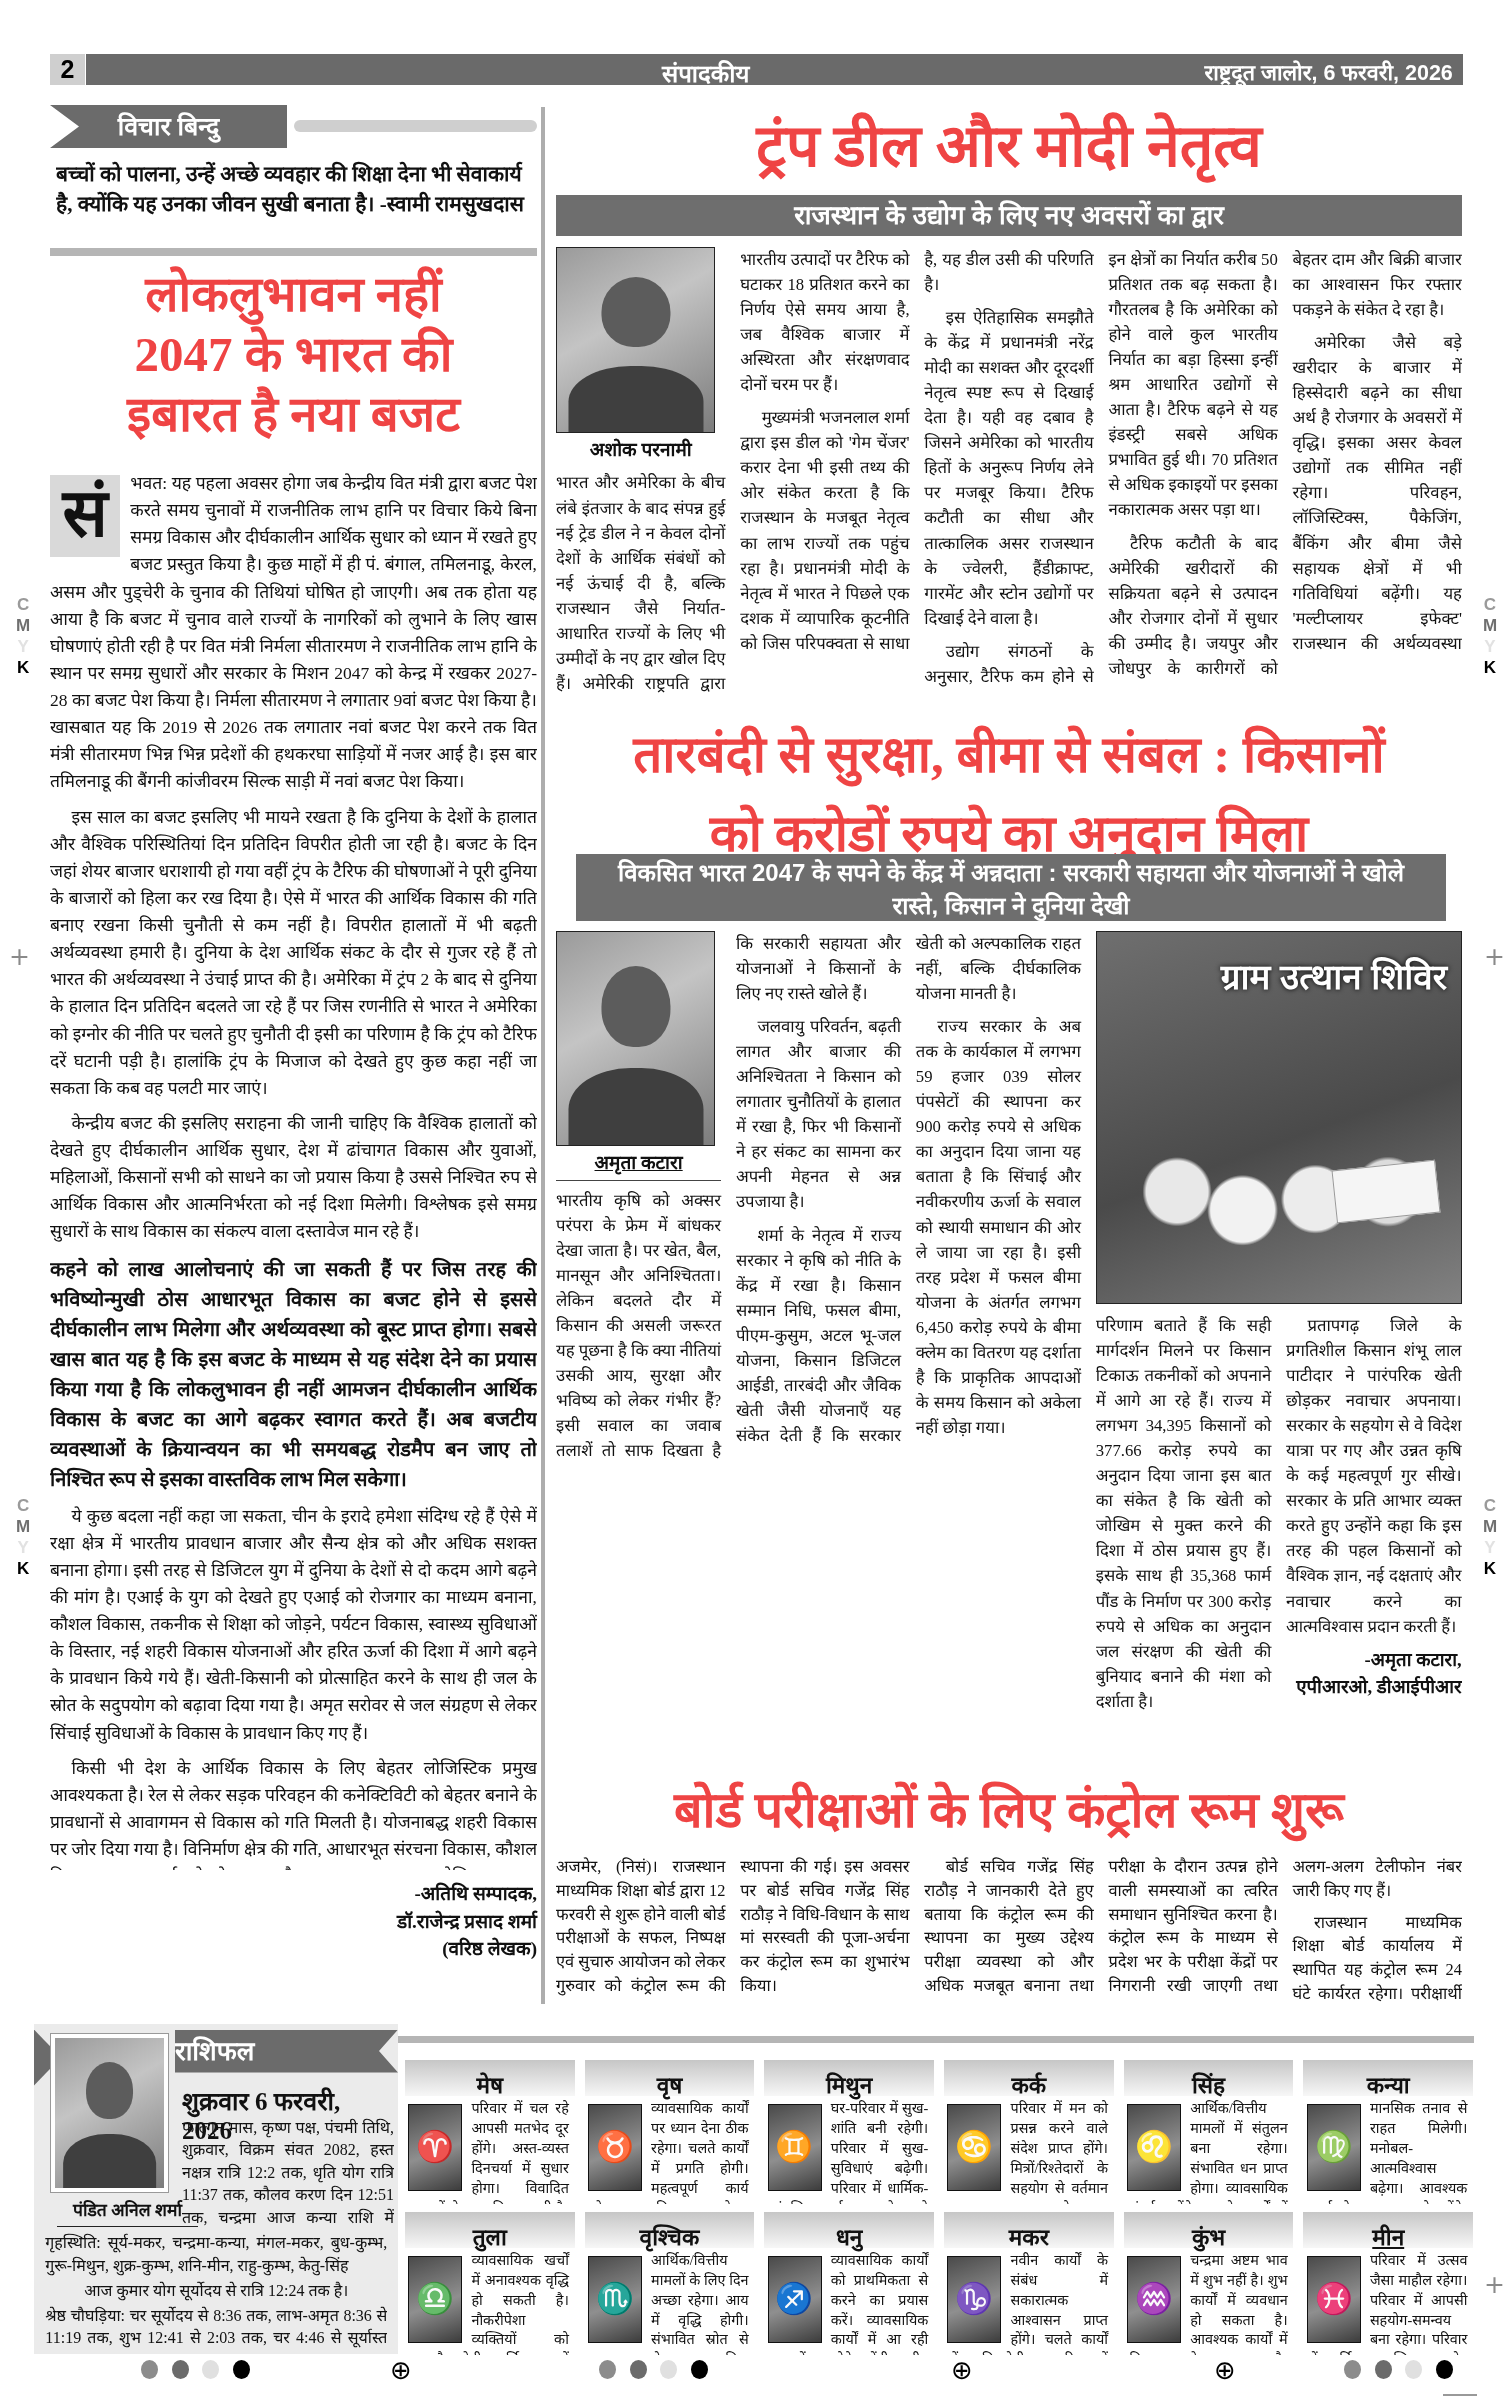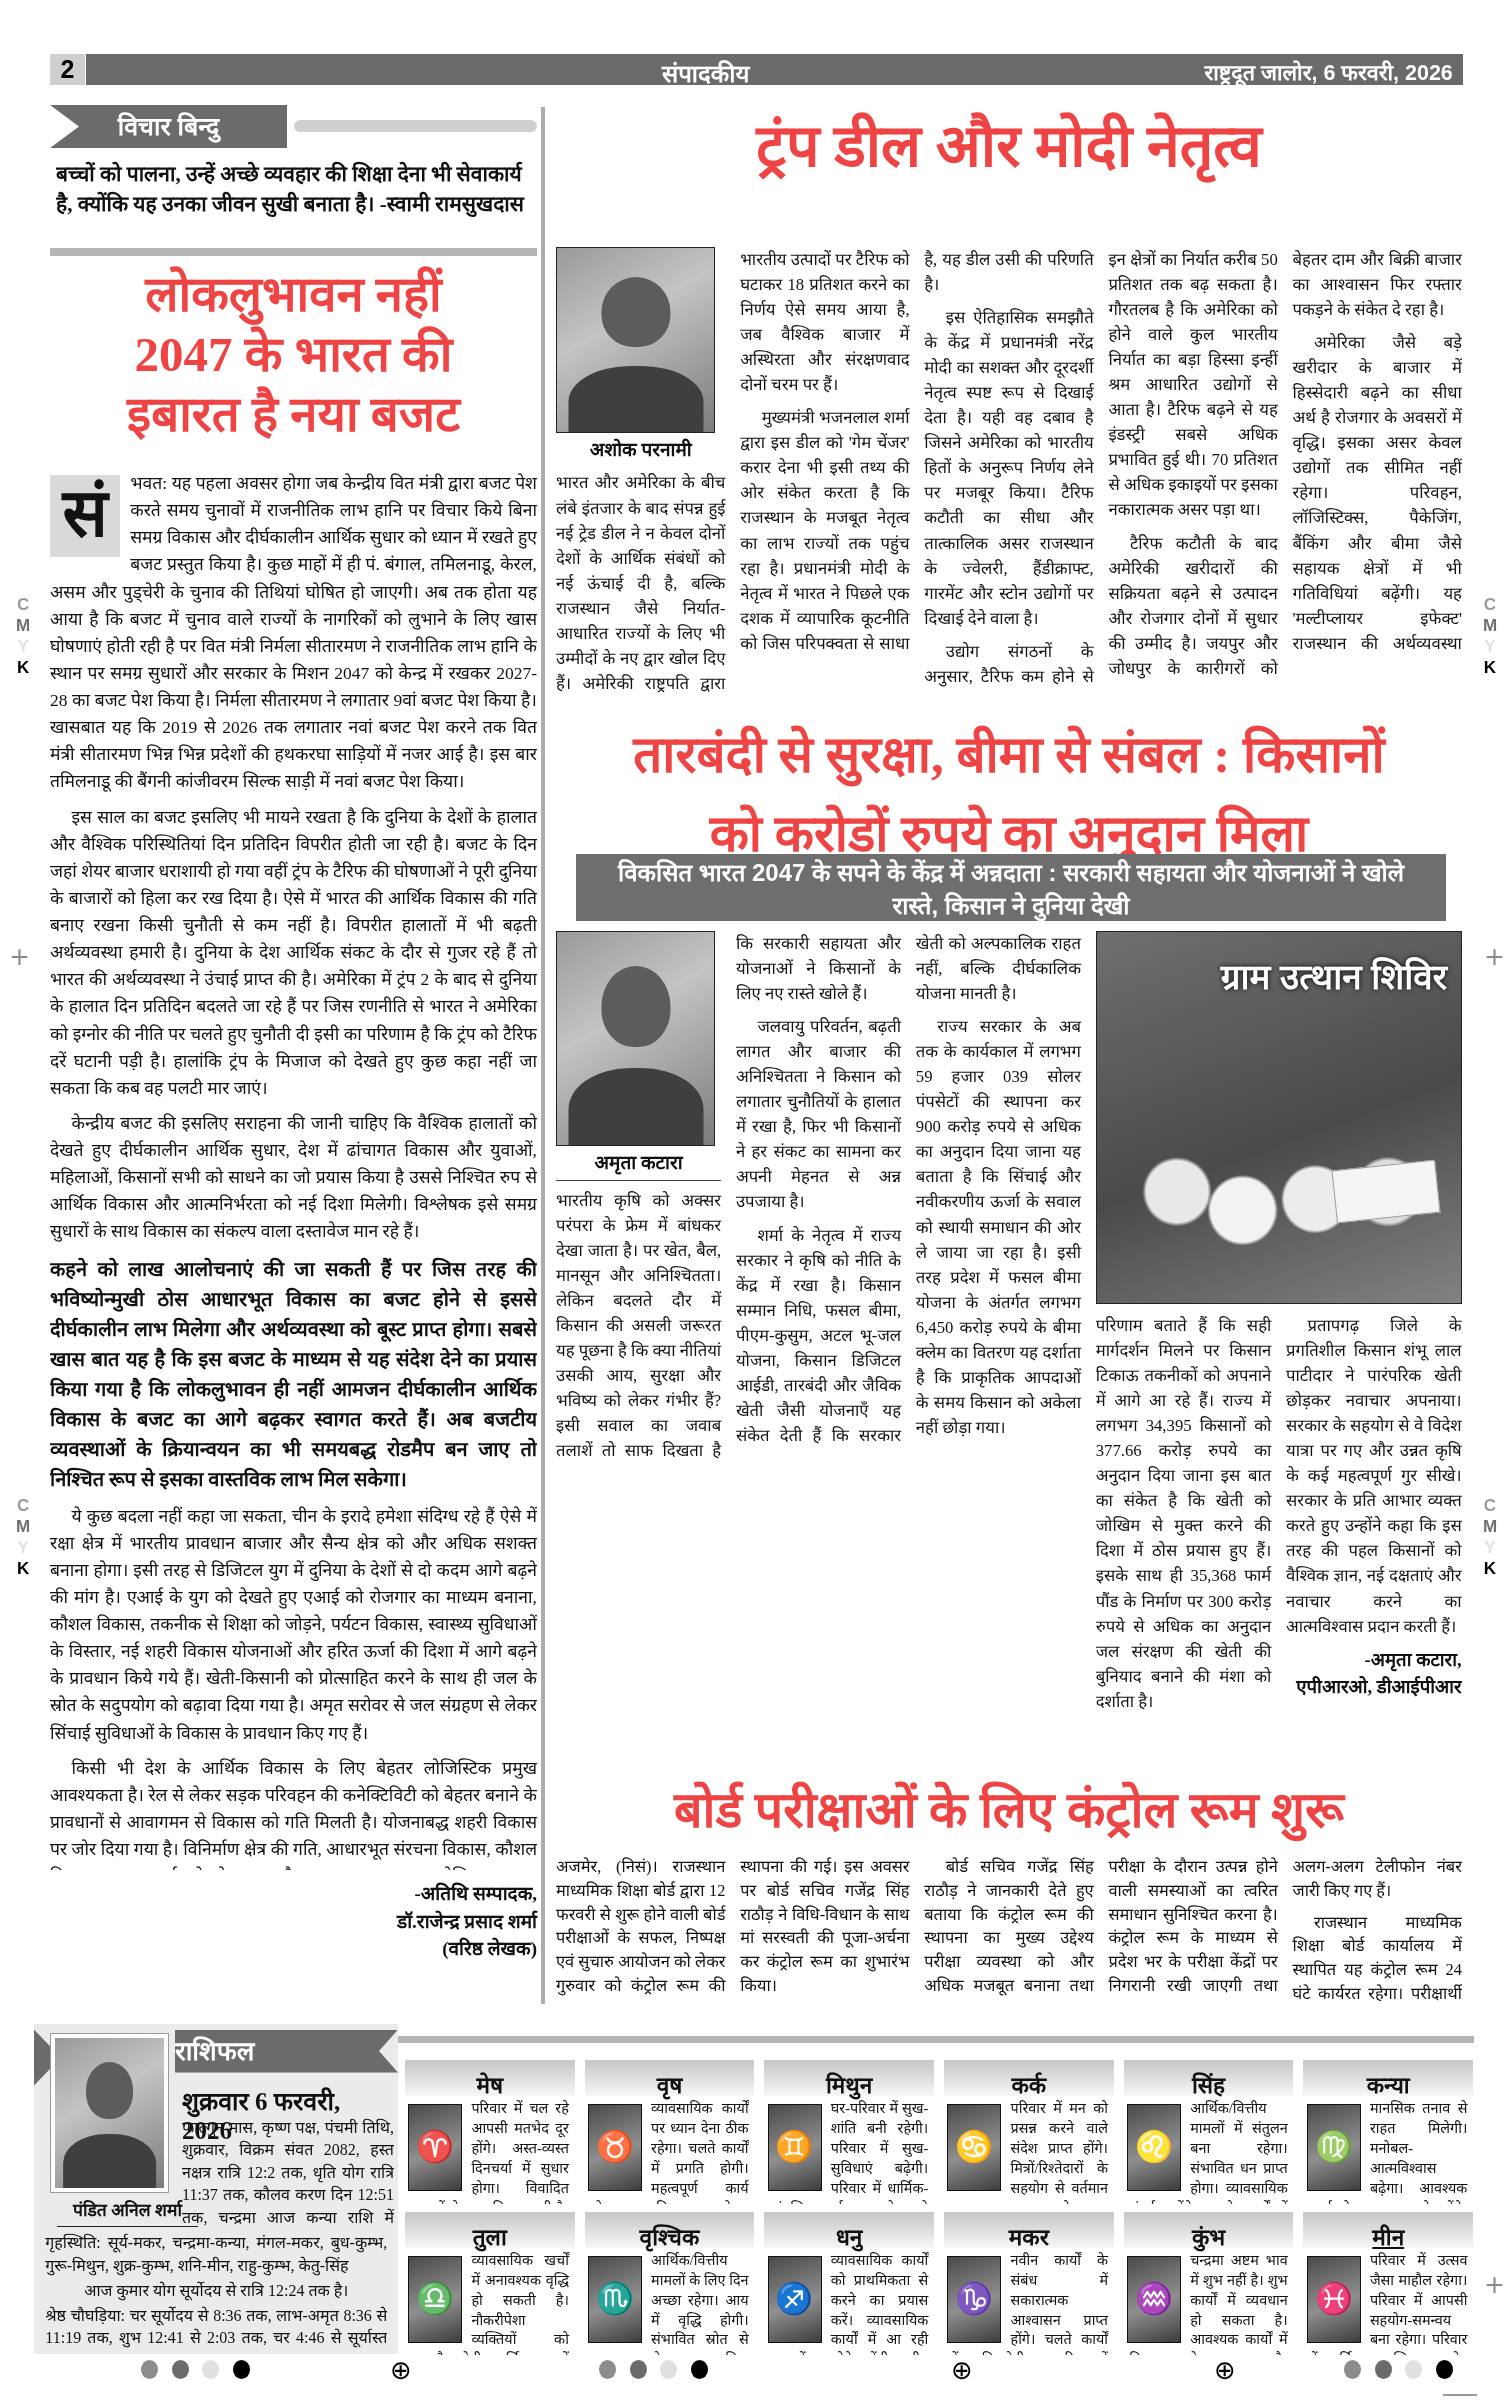--- a/index.html
+++ b/index.html
@@ -105,20 +105,21 @@
   <div class="abs byline serif" style="left:50px;top:1880px;width:487px;height:96px;font-size:19px;line-height:1.45;">
     <div>-अतिथि सम्पादक,</div>
     <div>डॉ.राजेन्द्र प्रसाद शर्मा</div>
     <div>(वरिष्ठ लेखक)</div>
   </div>
 
   <div class="abs vdivider" style="left:541px;top:107px;width:4px;height:1897px;"></div>
 
   <div class="abs headline" style="left:556px;top:111px;width:906px;height:73px;font-size:59px;">ट्रंप डील और मोदी नेतृत्व</div>
 
+  <div class="abs graybar sans" style="left:556px;top:195px;width:906px;height:41px;font-size:26px;line-height:41px;">राजस्थान के उद्योग के लिए नए अवसरों का द्वार</div>
 
   <div class="abs bodytext serif cols5" style="left:556px;top:247px;width:906px;height:452px;font-size:16.7px;line-height:1.5;overflow:hidden;">
     <div style="break-inside:avoid;margin-bottom:5.6px;">
       <div class="photo portrait" style="width:159px;height:186px;"></div>
       <div class="caption serif" style="font-size:19px;margin:3.4px 0 5.6px 0;">अशोक परनामी</div>
     </div>
     <p class="noindent">भारत और अमेरिका के बीच लंबे इंतजार के बाद संपन्न हुई नई ट्रेड डील ने न केवल दोनों देशों के आर्थिक संबंधों को नई ऊंचाई दी है, बल्कि राजस्थान जैसे निर्यात-आधारित राज्यों के लिए भी उम्मीदों के नए द्वार खोल दिए हैं। अमेरिकी राष्ट्रपति द्वारा भारतीय उत्पादों पर टैरिफ को घटाकर 18 प्रतिशत करने का निर्णय ऐसे समय आया है, जब वैश्विक बाजार में अस्थिरता और संरक्षणवाद दोनों चरम पर हैं।</p>
     <p>मुख्यमंत्री भजनलाल शर्मा द्वारा इस डील को 'गेम चेंजर' करार देना भी इसी तथ्य की ओर संकेत करता है कि राजस्थान के मजबूत नेतृत्व का लाभ राज्यों तक पहुंच रहा है। प्रधानमंत्री मोदी के नेतृत्व में भारत ने पिछले एक दशक में व्यापारिक कूटनीति को जिस परिपक्वता से साधा है, यह डील उसी की परिणति है।</p>
     <p>इस ऐतिहासिक समझौते के केंद्र में प्रधानमंत्री नरेंद्र मोदी का सशक्त और दूरदर्शी नेतृत्व स्पष्ट रूप से दिखाई देता है। यही वह दबाव है जिसने अमेरिका को भारतीय हितों के अनुरूप निर्णय लेने पर मजबूर किया। टैरिफ कटौती का सीधा और तात्कालिक असर राजस्थान के ज्वेलरी, हैंडीक्राफ्ट, गारमेंट और स्टोन उद्योगों पर दिखाई देने वाला है।</p>
     <p>उद्योग संगठनों के अनुसार, टैरिफ कम होने से इन क्षेत्रों का निर्यात करीब 50 प्रतिशत तक बढ़ सकता है। गौरतलब है कि अमेरिका को होने वाले कुल भारतीय निर्यात का बड़ा हिस्सा इन्हीं श्रम आधारित उद्योगों से आता है। टैरिफ बढ़ने से यह इंडस्ट्री सबसे अधिक प्रभावित हुई थी। 70 प्रतिशत से अधिक इकाइयों पर इसका नकारात्मक असर पड़ा था।</p>
@@ -131,21 +132,21 @@
     <div>तारबंदी से सुरक्षा, बीमा से संबल : किसानों</div>
     <div>को करोड़ों रुपये का अनुदान मिला</div>
   </div>
 
   <div class="abs graybar sans" style="left:576px;top:854px;width:870px;height:67px;font-size:24px;line-height:1.35;padding:3.4px 22.6px;box-sizing:border-box;">विकसित भारत 2047 के सपने के केंद्र में अन्नदाता : सरकारी सहायता और योजनाओं ने खोले रास्ते, किसान ने दुनिया देखी</div>
 
   <div class="abs" style="left:556px;top:931px;width:906px;height:833px;overflow:hidden;">
     <div style="display:flex;gap:14.7px;height:100%;">
 
       <div class="bodytext serif cols3" style="width:525px;height:100%;font-size:16.7px;line-height:1.5;">
-        <div style="break-inside:avoid;margin-bottom:4.5px;">
+        <div style="break-inside:avoid;margin-bottom:4.5px;text-decoration:underline;">
           <div class="photo portrait" style="width:159px;height:215px;"></div>
           <div class="caption serif" style="font-size:19px;margin:3.4px 0 2.3px 0;">अमृता कटारा</div>
           <div style="border-bottom:1.7px solid #444;margin-bottom:6.8px;"></div>
         </div>
         <p class="noindent">भारतीय कृषि को अक्सर परंपरा के फ्रेम में बांधकर देखा जाता है। पर खेत, बैल, मानसून और अनिश्चितता। लेकिन बदलते दौर में किसान की असली जरूरत यह पूछना है कि क्या नीतियां उसकी आय, सुरक्षा और भविष्य को लेकर गंभीर हैं? इसी सवाल का जवाब तलाशें तो साफ दिखता है कि सरकारी सहायता और योजनाओं ने किसानों के लिए नए रास्ते खोले हैं।</p>
         <p>जलवायु परिवर्तन, बढ़ती लागत और बाजार की अनिश्चितता ने किसान को लगातार चुनौतियों के हालात में रखा है, फिर भी किसानों ने हर संकट का सामना कर अपनी मेहनत से अन्न उपजाया है।</p>
         <p>शर्मा के नेतृत्व में राज्य सरकार ने कृषि को नीति के केंद्र में रखा है। किसान सम्मान निधि, फसल बीमा, पीएम-कुसुम, अटल भू-जल योजना, किसान डिजिटल आईडी, तारबंदी और जैविक खेती जैसी योजनाएँ यह संकेत देती हैं कि सरकार खेती को अल्पकालिक राहत नहीं, बल्कि दीर्घकालिक योजना मानती है।</p>
         <p>राज्य सरकार के अब तक के कार्यकाल में लगभग 59 हजार 039 सोलर पंपसेटों की स्थापना कर 900 करोड़ रुपये से अधिक का अनुदान दिया जाना यह बताता है कि सिंचाई और नवीकरणीय ऊर्जा के सवाल को स्थायी समाधान की ओर ले जाया जा रहा है। इसी तरह प्रदेश में फसल बीमा योजना के अंतर्गत लगभग 6,450 करोड़ रुपये के बीमा क्लेम का वितरण यह दर्शाता है कि प्राकृतिक आपदाओं के समय किसान को अकेला नहीं छोड़ा गया।</p>
       </div>
 

